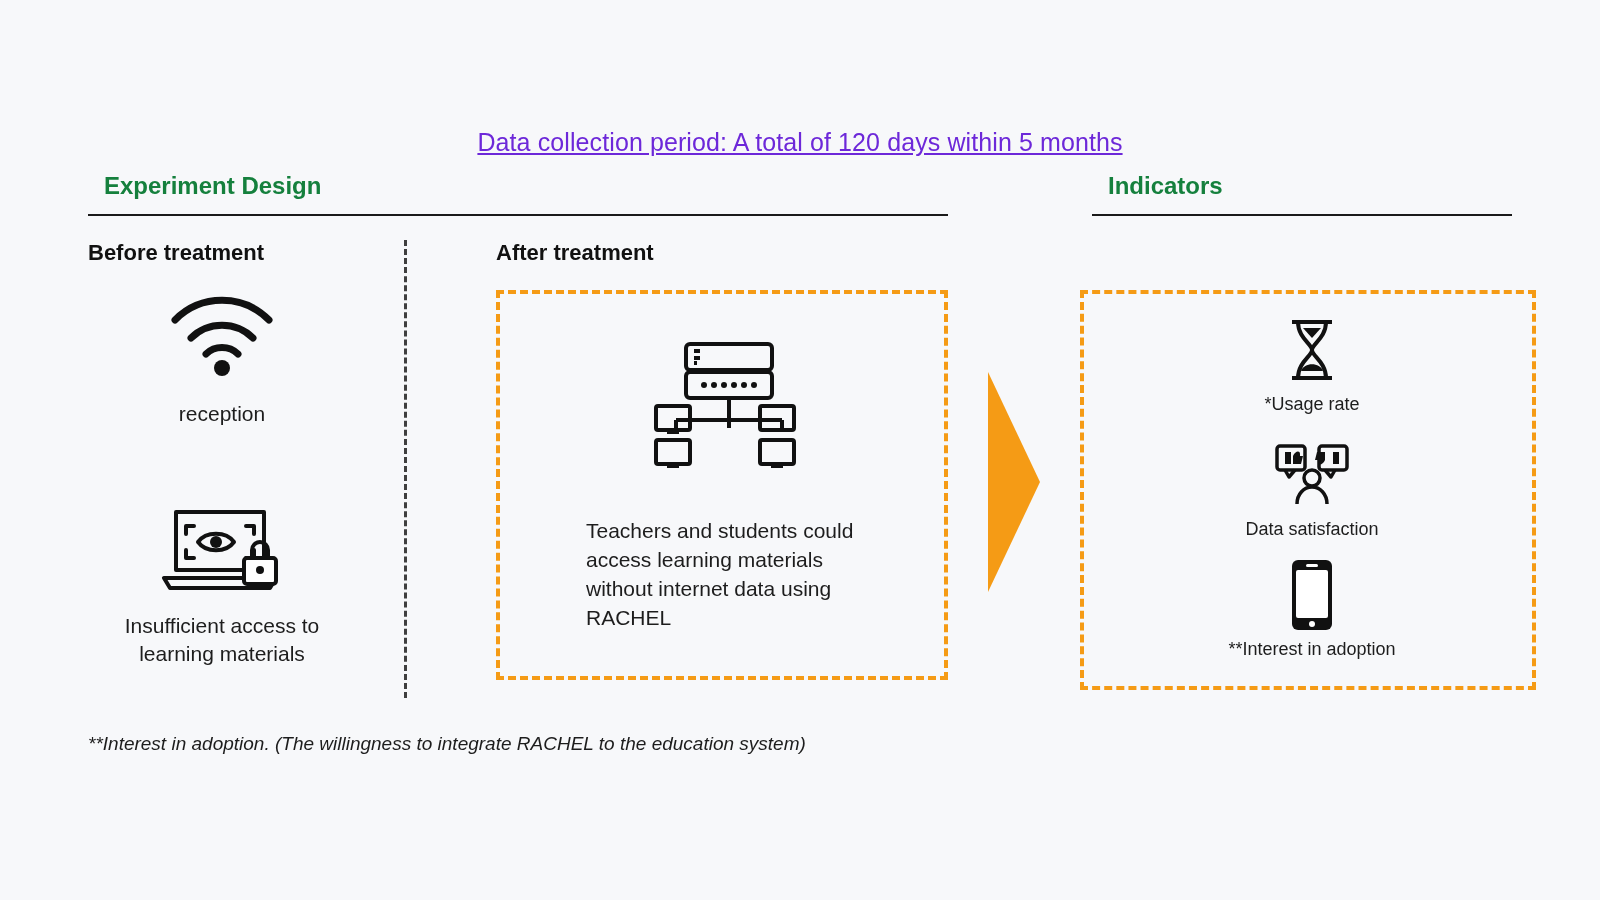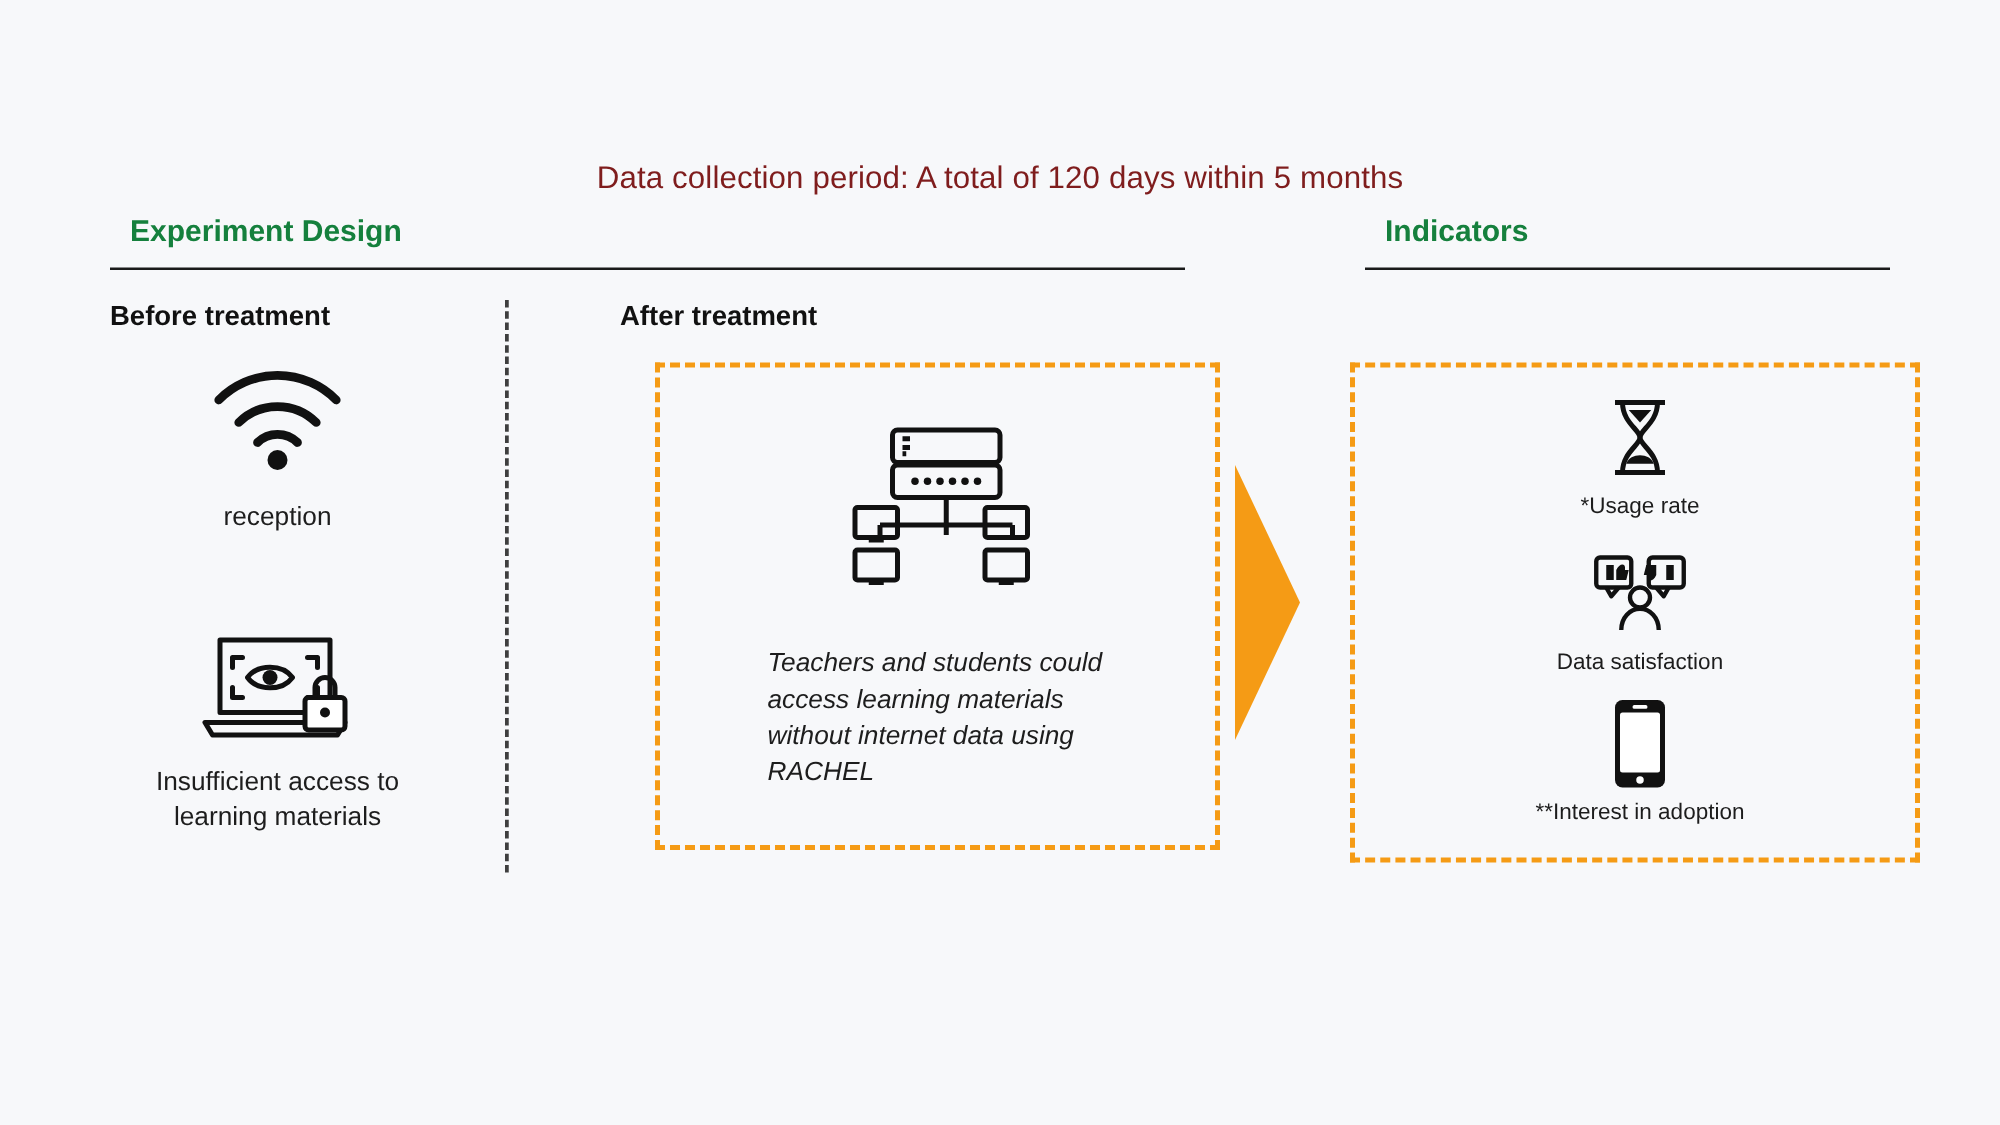--- a/index.html
+++ b/index.html
@@ -21,22 +21,23 @@
   }
 
   
   .period {
     position: absolute;
     top: 128px;
     left: 0;
     width: 1600px;
     text-align: center;
     font-size: 25px;
-    color: #7f1d1d;
+    color: #6d28d9;
     letter-spacing: 0.1px;
+    text-decoration: underline;
   }
 
   
   .section-title {
     position: absolute;
     font-size: 24px;
     font-weight: bold;
     color: #15803d;
     margin-left: 16px;
   }
@@ -95,25 +96,24 @@
     color: #1d1d1d;
   }
 
   
   .dashed-box {
     position: absolute;
     border: 4px dashed #f59b15;
     box-sizing: border-box;
   }
   #after-box {
-    left: 524px;
+    left: 496px;
     top: 290px;
     width: 452px;
     height: 390px;
-    font-style: italic;
   }
   #after-icon {
     position: absolute;
     left: 0; top: 42px;
     width: 452px;
     display: flex;
     justify-content: center;
   }
   #after-text {
     position: absolute;
@@ -311,15 +311,16 @@
           <rect x="18" y="6" width="12" height="3" rx="1.5" fill="#fff"></rect>
           <circle cx="24" cy="66" r="3" fill="#fff"></circle>
         </svg>
       </div>
       <div class="ind-label">**Interest in adoption</div>
     </div>
 
   </div>
 
   <div class="footnotes">
+    <div>**Interest in adoption. (The willingness to integrate RACHEL to the education system)</div>
   </div>
 
 </div>
 
 </body></html>

